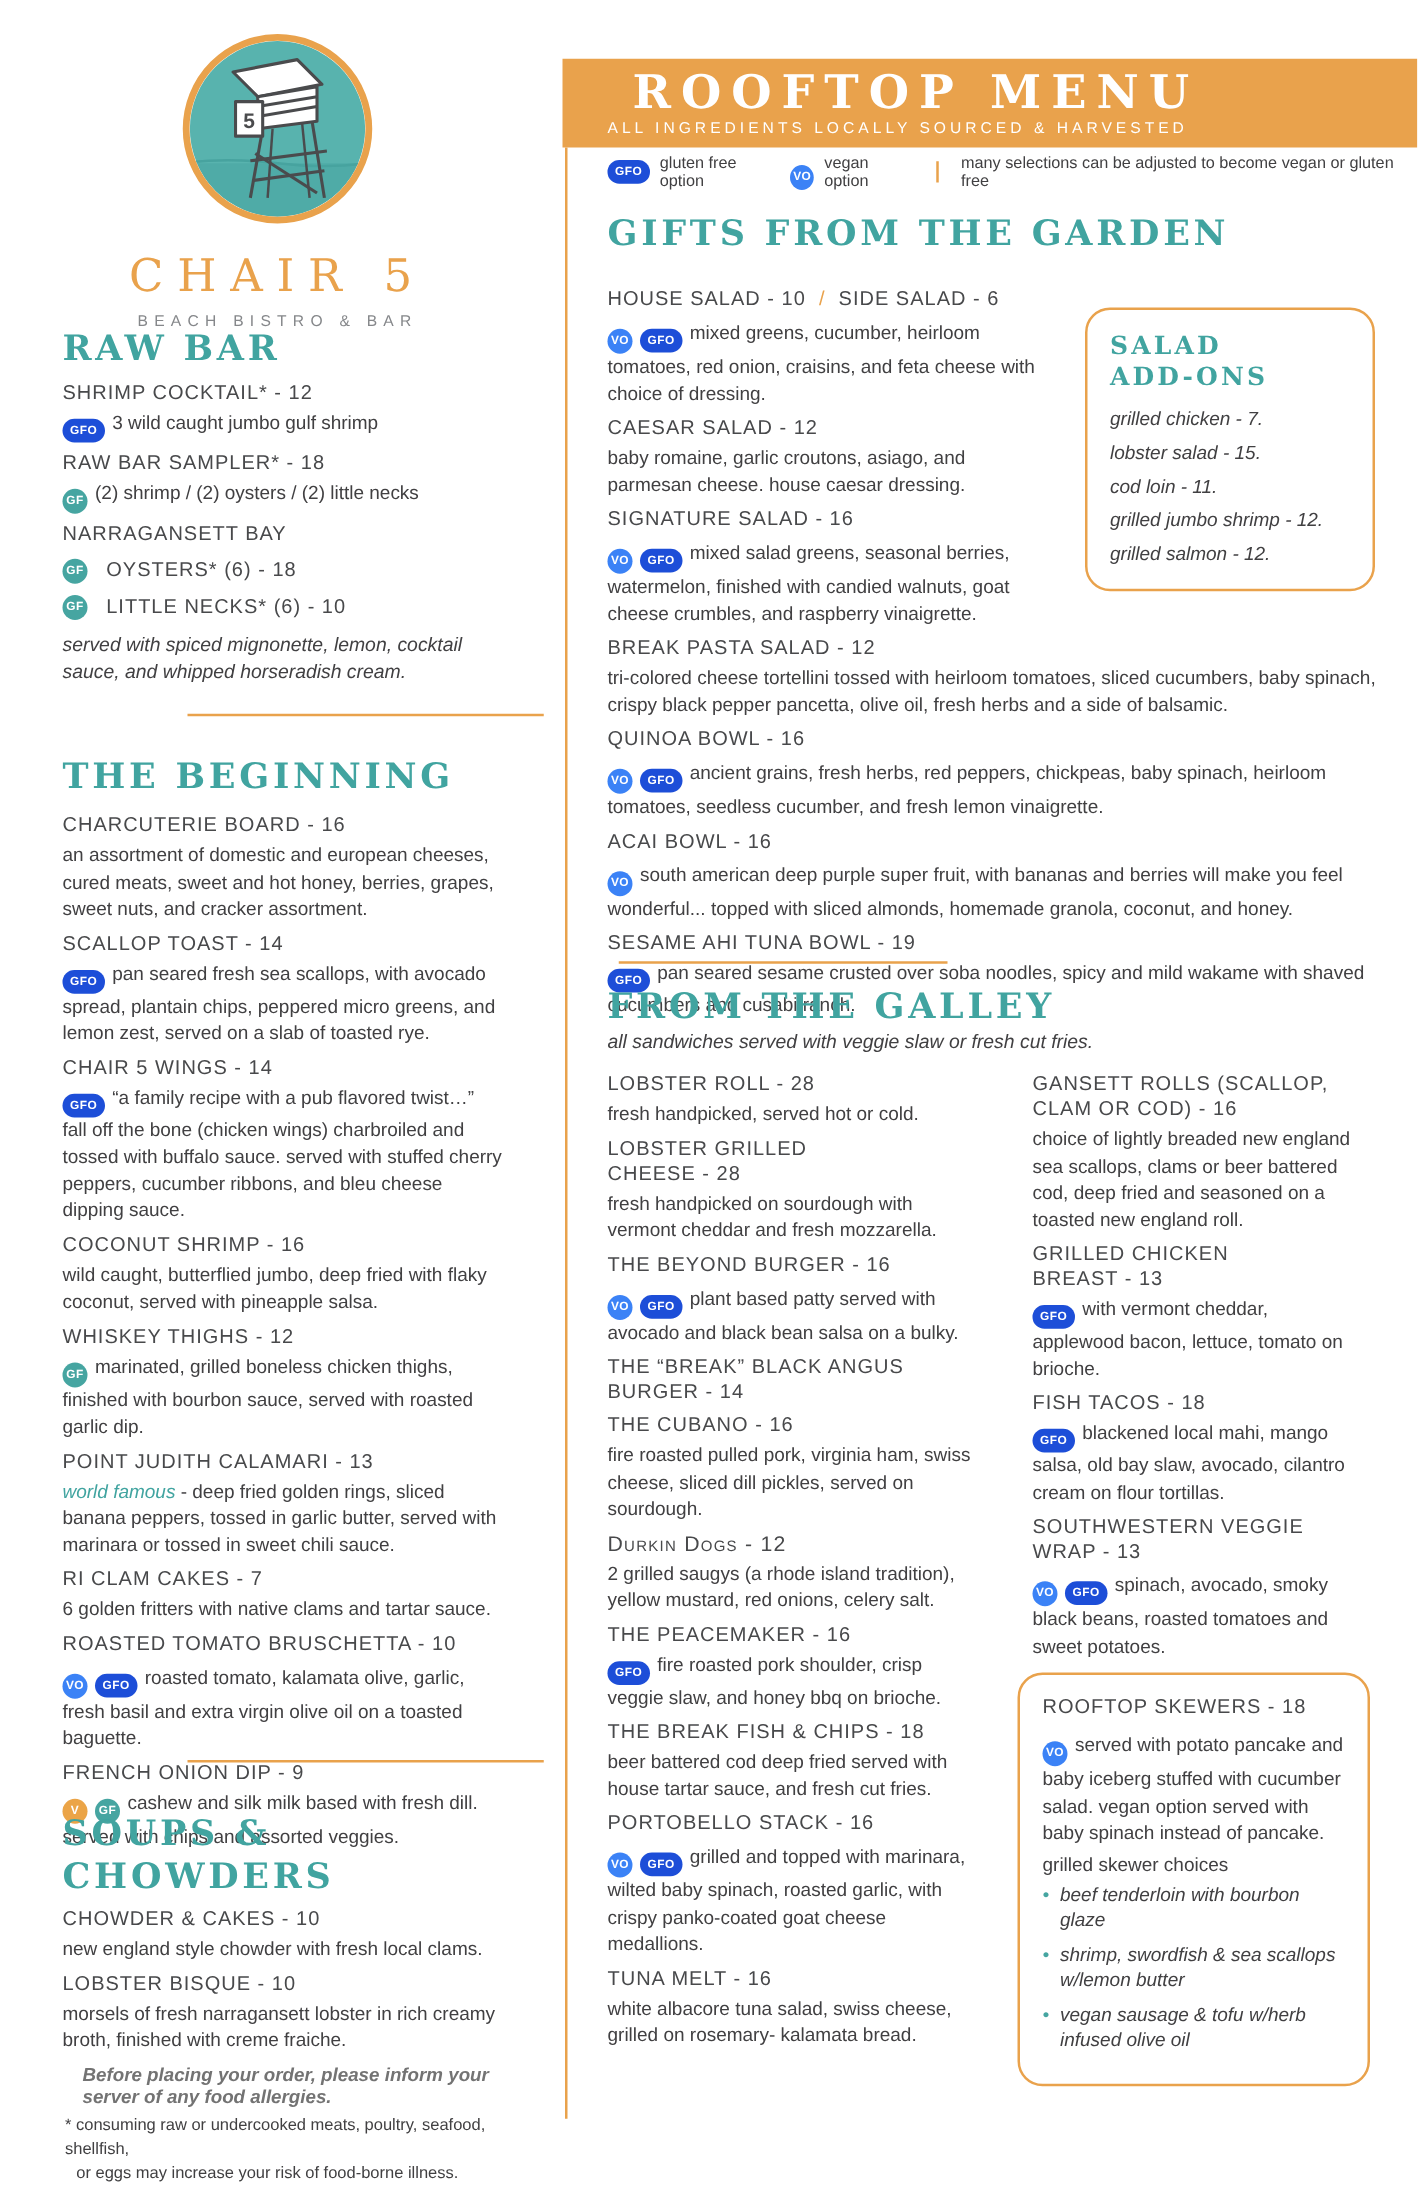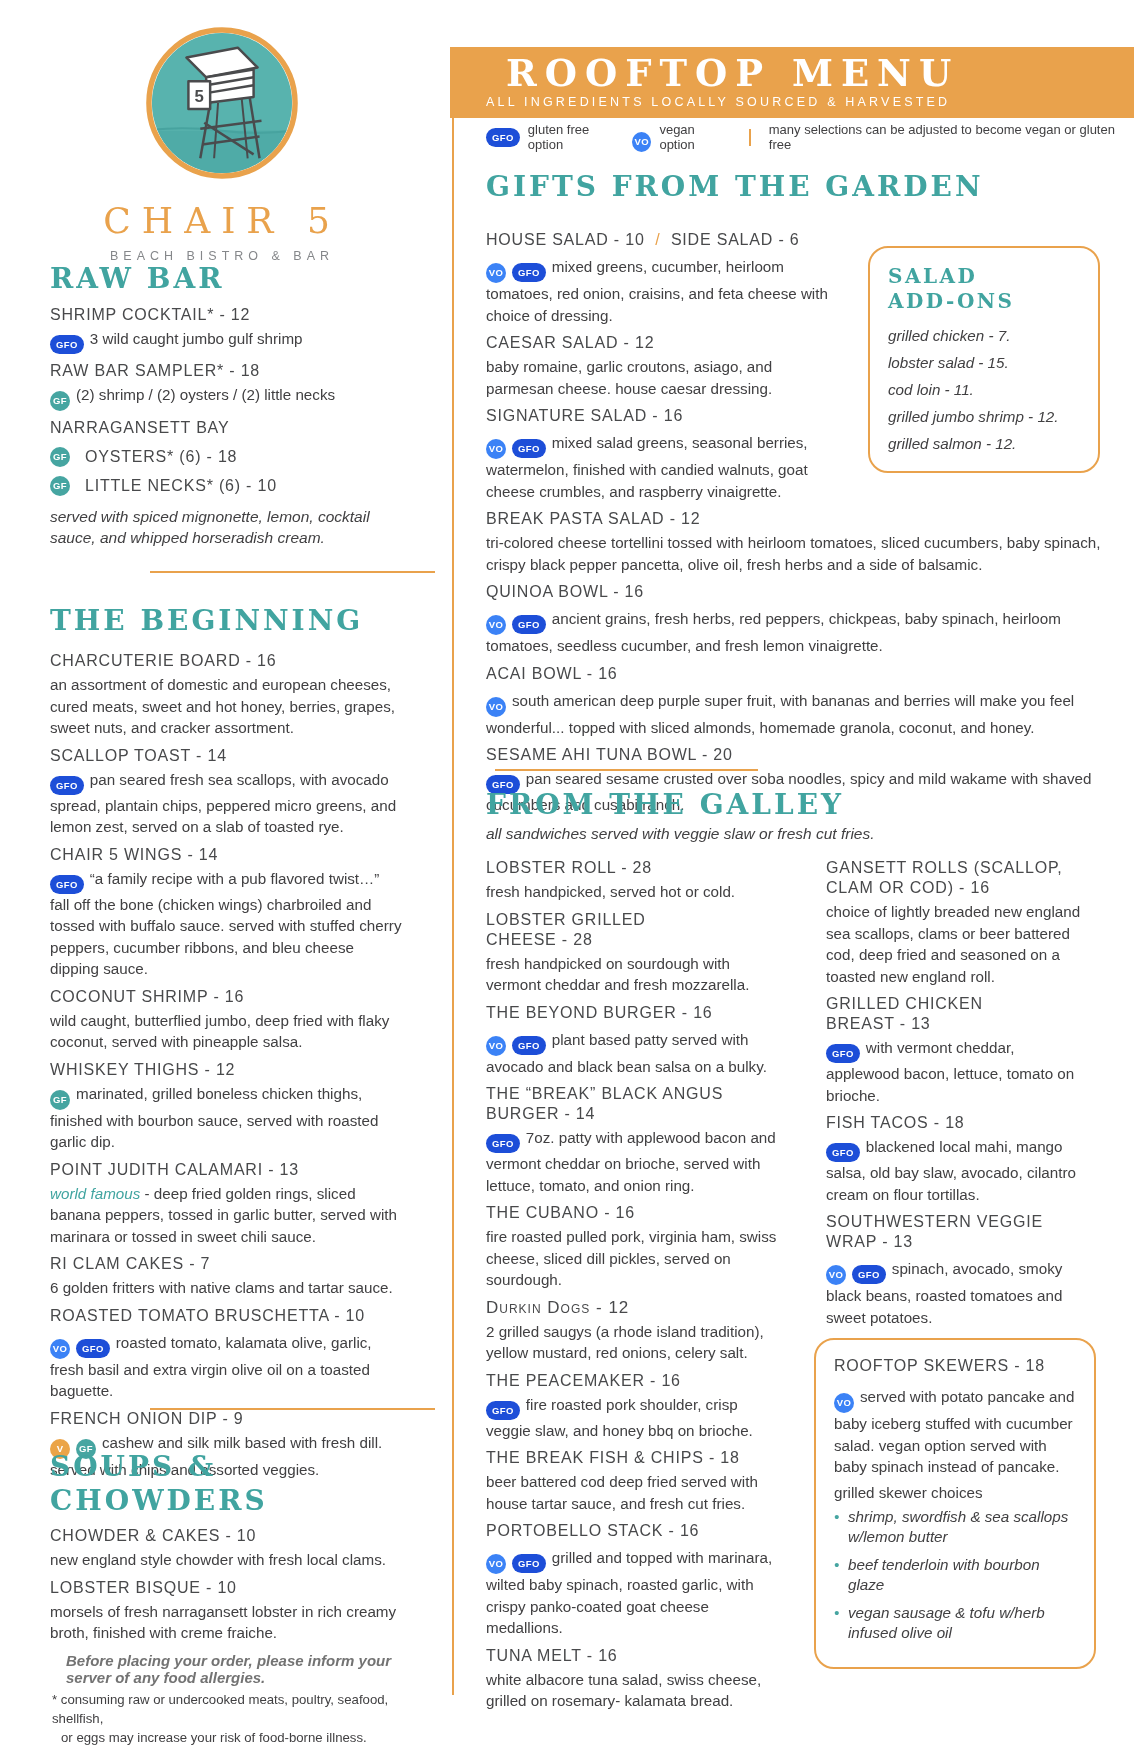--- a/index.html
+++ b/index.html
@@ -285,21 +285,21 @@
         </div>
         <div class="item">
           <div class="item-name"><span>QUINOA BOWL - 16</span></div>
           <div class="item-desc"><span class="badge b-vo">VO</span><span class="badge b-gfo">GFO</span><span>ancient grains, fresh herbs, red peppers, chickpeas, baby spinach, heirloom tomatoes, seedless cucumber, and fresh lemon vinaigrette.</span></div>
         </div>
         <div class="item">
           <div class="item-name"><span>ACAI BOWL - 16</span></div>
           <div class="item-desc"><span class="badge b-vo">VO</span><span>south american deep purple super fruit, with bananas and berries will make you feel wonderful... topped with sliced almonds, homemade granola, coconut, and honey.</span></div>
         </div>
         <div class="item">
-          <div class="item-name"><span>SESAME AHI TUNA BOWL - 20</span></div>
+          <div class="item-name"><span>SESAME AHI TUNA BOWL - 19</span></div>
           <div class="item-desc"><span class="badge b-gfo">GFO</span><span>pan seared sesame crusted over soba noodles, spicy and mild wakame with shaved cucumbers and cusabi ranch.</span></div>
         </div>
       </div>
   </section>
 
   <aside class="abs addons-box">
     <div class="addons-title">
       <div>SALAD</div>
       <div>ADD-ONS</div>
     </div>
@@ -329,21 +329,20 @@
 CHEESE - 28</span></div>
         <div class="item-desc"><span>fresh handpicked on sourdough with vermont cheddar and fresh mozzarella.</span></div>
       </div>
       <div class="item">
         <div class="item-name"><span>THE BEYOND BURGER - 16</span></div>
         <div class="item-desc"><span class="badge b-vo">VO</span><span class="badge b-gfo">GFO</span><span>plant based patty served with avocado and black bean salsa on a bulky.</span></div>
       </div>
       <div class="item">
         <div class="item-name"><span>THE “BREAK” BLACK ANGUS
 BURGER - 14</span></div>
-        <div class="item-desc"><span class="badge b-gfo">GFO</span><span>7oz. patty with applewood bacon and vermont cheddar on brioche, served with lettuce, tomato, and onion ring.</span></div>
       </div>
       <div class="item">
         <div class="item-name"><span>THE CUBANO - 16</span></div>
         <div class="item-desc"><span>fire roasted pulled pork, virginia ham, swiss cheese, sliced dill pickles, served on sourdough.</span></div>
       </div>
       <div class="item">
         <div class="item-name smallcaps"><span>Durkin Dogs - 12</span></div>
         <div class="item-desc"><span>2 grilled saugys (a rhode island tradition), yellow mustard, red onions, celery salt.</span></div>
       </div>
       <div class="item">
@@ -383,19 +382,19 @@
 WRAP - 13</span></div>
         <div class="item-desc"><span class="badge b-vo">VO</span><span class="badge b-gfo">GFO</span><span>spinach, avocado, smoky black beans, roasted tomatoes and sweet potatoes.</span></div>
       </div>
     </div>
 
   <aside class="abs skewers-box">
     <div class="item-name">ROOFTOP SKEWERS - 18</div>
     <div class="item-desc" id="skewers-desc"><span class="badge b-vo">VO</span><span>served with potato pancake and baby iceberg stuffed with cucumber salad. vegan option served with baby spinach instead of pancake.</span></div>
     <div class="choices-label">grilled skewer choices</div>
     <div id="skewers-choices">
+        <div class="choice">beef tenderloin with bourbon glaze</div>
         <div class="choice">shrimp, swordfish &amp; sea scallops w/lemon butter</div>
-        <div class="choice">beef tenderloin with bourbon glaze</div>
         <div class="choice">vegan sausage &amp; tofu w/herb infused olive oil</div>
       </div>
   </aside>
 
 </div>
 
 </body></html>

